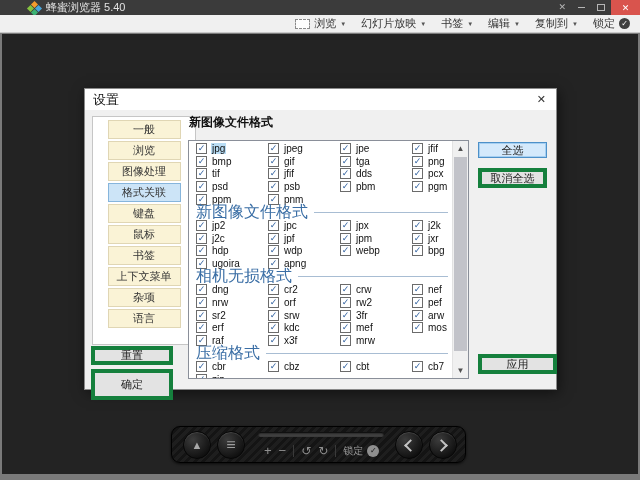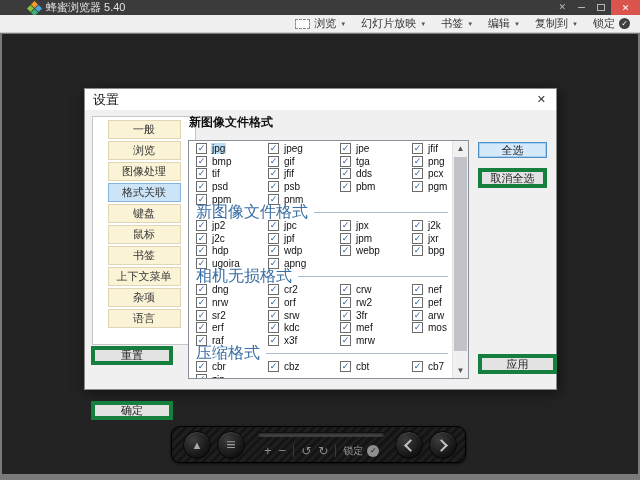--- a/index.html
+++ b/index.html
@@ -36,21 +36,21 @@
   .dialog-titlebar{height:21px;background:#fff;display:flex;align-items:center;padding:0 8px;}
   .dialog-title{font-size:13px;color:#111;}
   .dialog-close{margin-left:auto;font-size:11px;color:#333;line-height:21px;padding:0 2px;}
 
   .side-list{position:absolute;left:7px;top:27px;width:104px;height:229px;background:#fff;border:1px solid #c6c6c6;padding-top:3px;}
   .side-btn{width:73px;height:19px;margin:0 auto 2px auto;background:#faf3d6;border:1px solid #e0d6b4;font-size:11px;color:#333;display:flex;align-items:center;justify-content:center;}
   .side-btn.selected{background:#cce4f7;border-color:#86b5dc;}
 
   .btn{background:#e3e3e3;border:4px solid #15803d;font-size:11px;color:#222;display:flex;align-items:center;justify-content:center;}
   .btn-reset{position:absolute;left:6px;top:257px;width:82px;height:19px;}
-  .btn-ok{position:absolute;left:6px;top:280px;width:82px;height:19px;margin-top:32px;}
+  .btn-ok{position:absolute;left:6px;top:280px;width:82px;height:31px;}
 
   .content-header{position:absolute;left:104px;top:25px;font-size:12px;font-weight:bold;color:#111;}
 
   .format-panel{position:absolute;left:103px;top:51px;width:281px;height:239px;background:#fff;border:1px solid #8a8f99;overflow:hidden;}
   .format-list{position:absolute;left:0;top:0;right:16px;bottom:0;overflow:hidden;padding:1px 0 0 7px;}
   .grid{display:grid;grid-template-columns:72px 72px 72px 52px;grid-auto-rows:12.8px;}
   .cell{display:flex;align-items:center;gap:4px;font-size:10px;color:#111;overflow:hidden;}
   .cb{flex:0 0 auto;width:11px;height:11px;border:1px solid #6b6b6b;background:#fff;color:#2e5f9e;font-size:9px;line-height:9px;display:flex;align-items:center;justify-content:center;}
   .cl{white-space:nowrap;padding:0 1px;}
   .cl.hl{background:#b9ddf5;}

